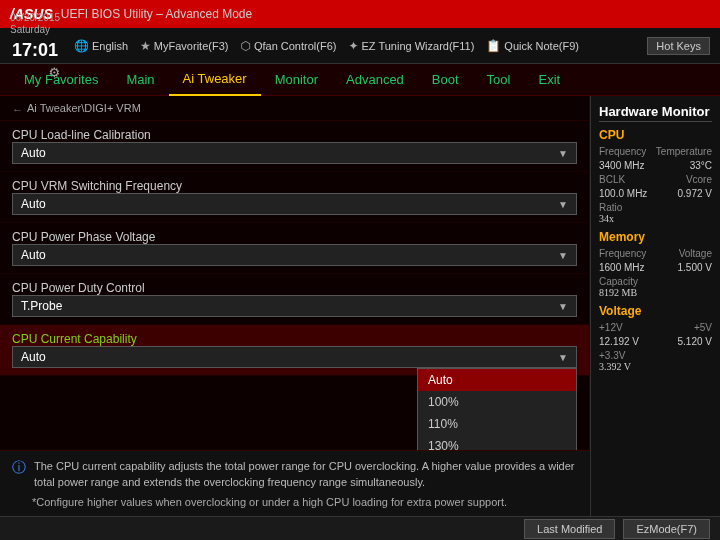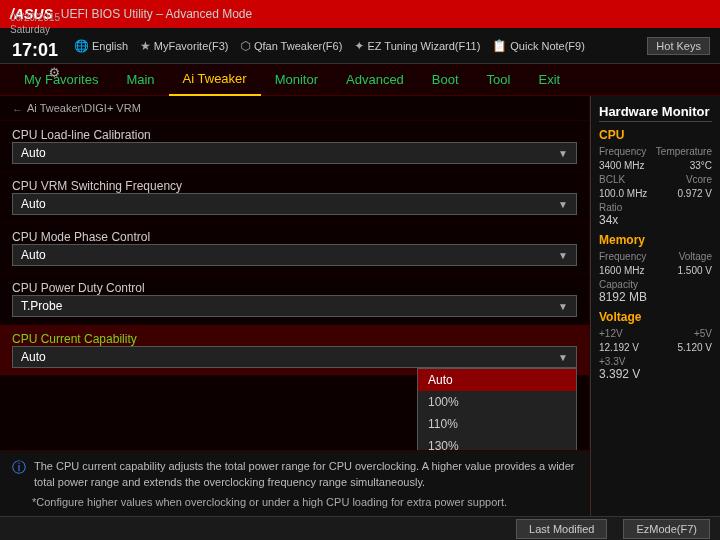--- a/index.html
+++ b/index.html
@@ -217,32 +217,32 @@
       font-weight: bold;
       margin: 6px 0 4px 0;
     }
     .hw-row {
       display: flex;
       justify-content: space-between;
       margin-bottom: 3px;
     }
     .hw-label { color: #888; font-size: 10px; }
     .hw-value { color: #ccc; font-size: 10px; }
-    .hw-single { color: #ccc; font-size: 12px; margin-bottom: 3px; }
+    .hw-single { color: #ccc; font-size: 10px; margin-bottom: 3px; font-family: Liberation Serif, serif; }
 
     
     .status-bar {
       background: #1a1a1a;
       height: 24px;
       display: flex;
       align-items: center;
       justify-content: flex-end;
       padding: 0 10px;
       border-top: 1px solid #333;
-      gap: 16px;
+      gap: 8px;
     }
     .status-btn {
       background: #333;
       color: #ccc;
       border: 1px solid #555;
       padding: 2px 12px;
       font-size: 11px;
       cursor: pointer;
       height: 20px;
       display: flex;
@@ -274,21 +274,21 @@
     <span class="info-link">
       <span class="icon-char">🌐</span>
       <span>English</span>
     </span>
     <span class="info-link">
       <span class="icon-char">★</span>
       <span>MyFavorite(F3)</span>
     </span>
     <span class="info-link">
       <span class="icon-char">⬡</span>
-      <span>Qfan Tweaker(F6)</span>
+      <span>Qfan Control(F6)</span>
     </span>
     <span class="info-link">
       <span class="icon-char">✦</span>
       <span>EZ Tuning Wizard(F11)</span>
     </span>
     <span class="info-link">
       <span class="icon-char">📋</span>
       <span>Quick Note(F9)</span>
     </span>
   </div>
@@ -327,21 +327,21 @@
 
       <div class="setting-row">
         <span class="setting-label">CPU VRM Switching Frequency</span>
         <div class="setting-dropdown">
           <span>Auto</span>
           <span class="dropdown-arrow">▼</span>
         </div>
       </div>
 
       <div class="setting-row">
-        <span class="setting-label">CPU Mode Phase Control</span>
+        <span class="setting-label">CPU Power Phase Voltage</span>
         <div class="setting-dropdown">
           <span>Auto</span>
           <span class="dropdown-arrow">▼</span>
         </div>
       </div>
 
       <div class="setting-row">
         <span class="setting-label">CPU Power Duty Control</span>
         <div class="setting-dropdown">
           <span>T.Probe</span>

